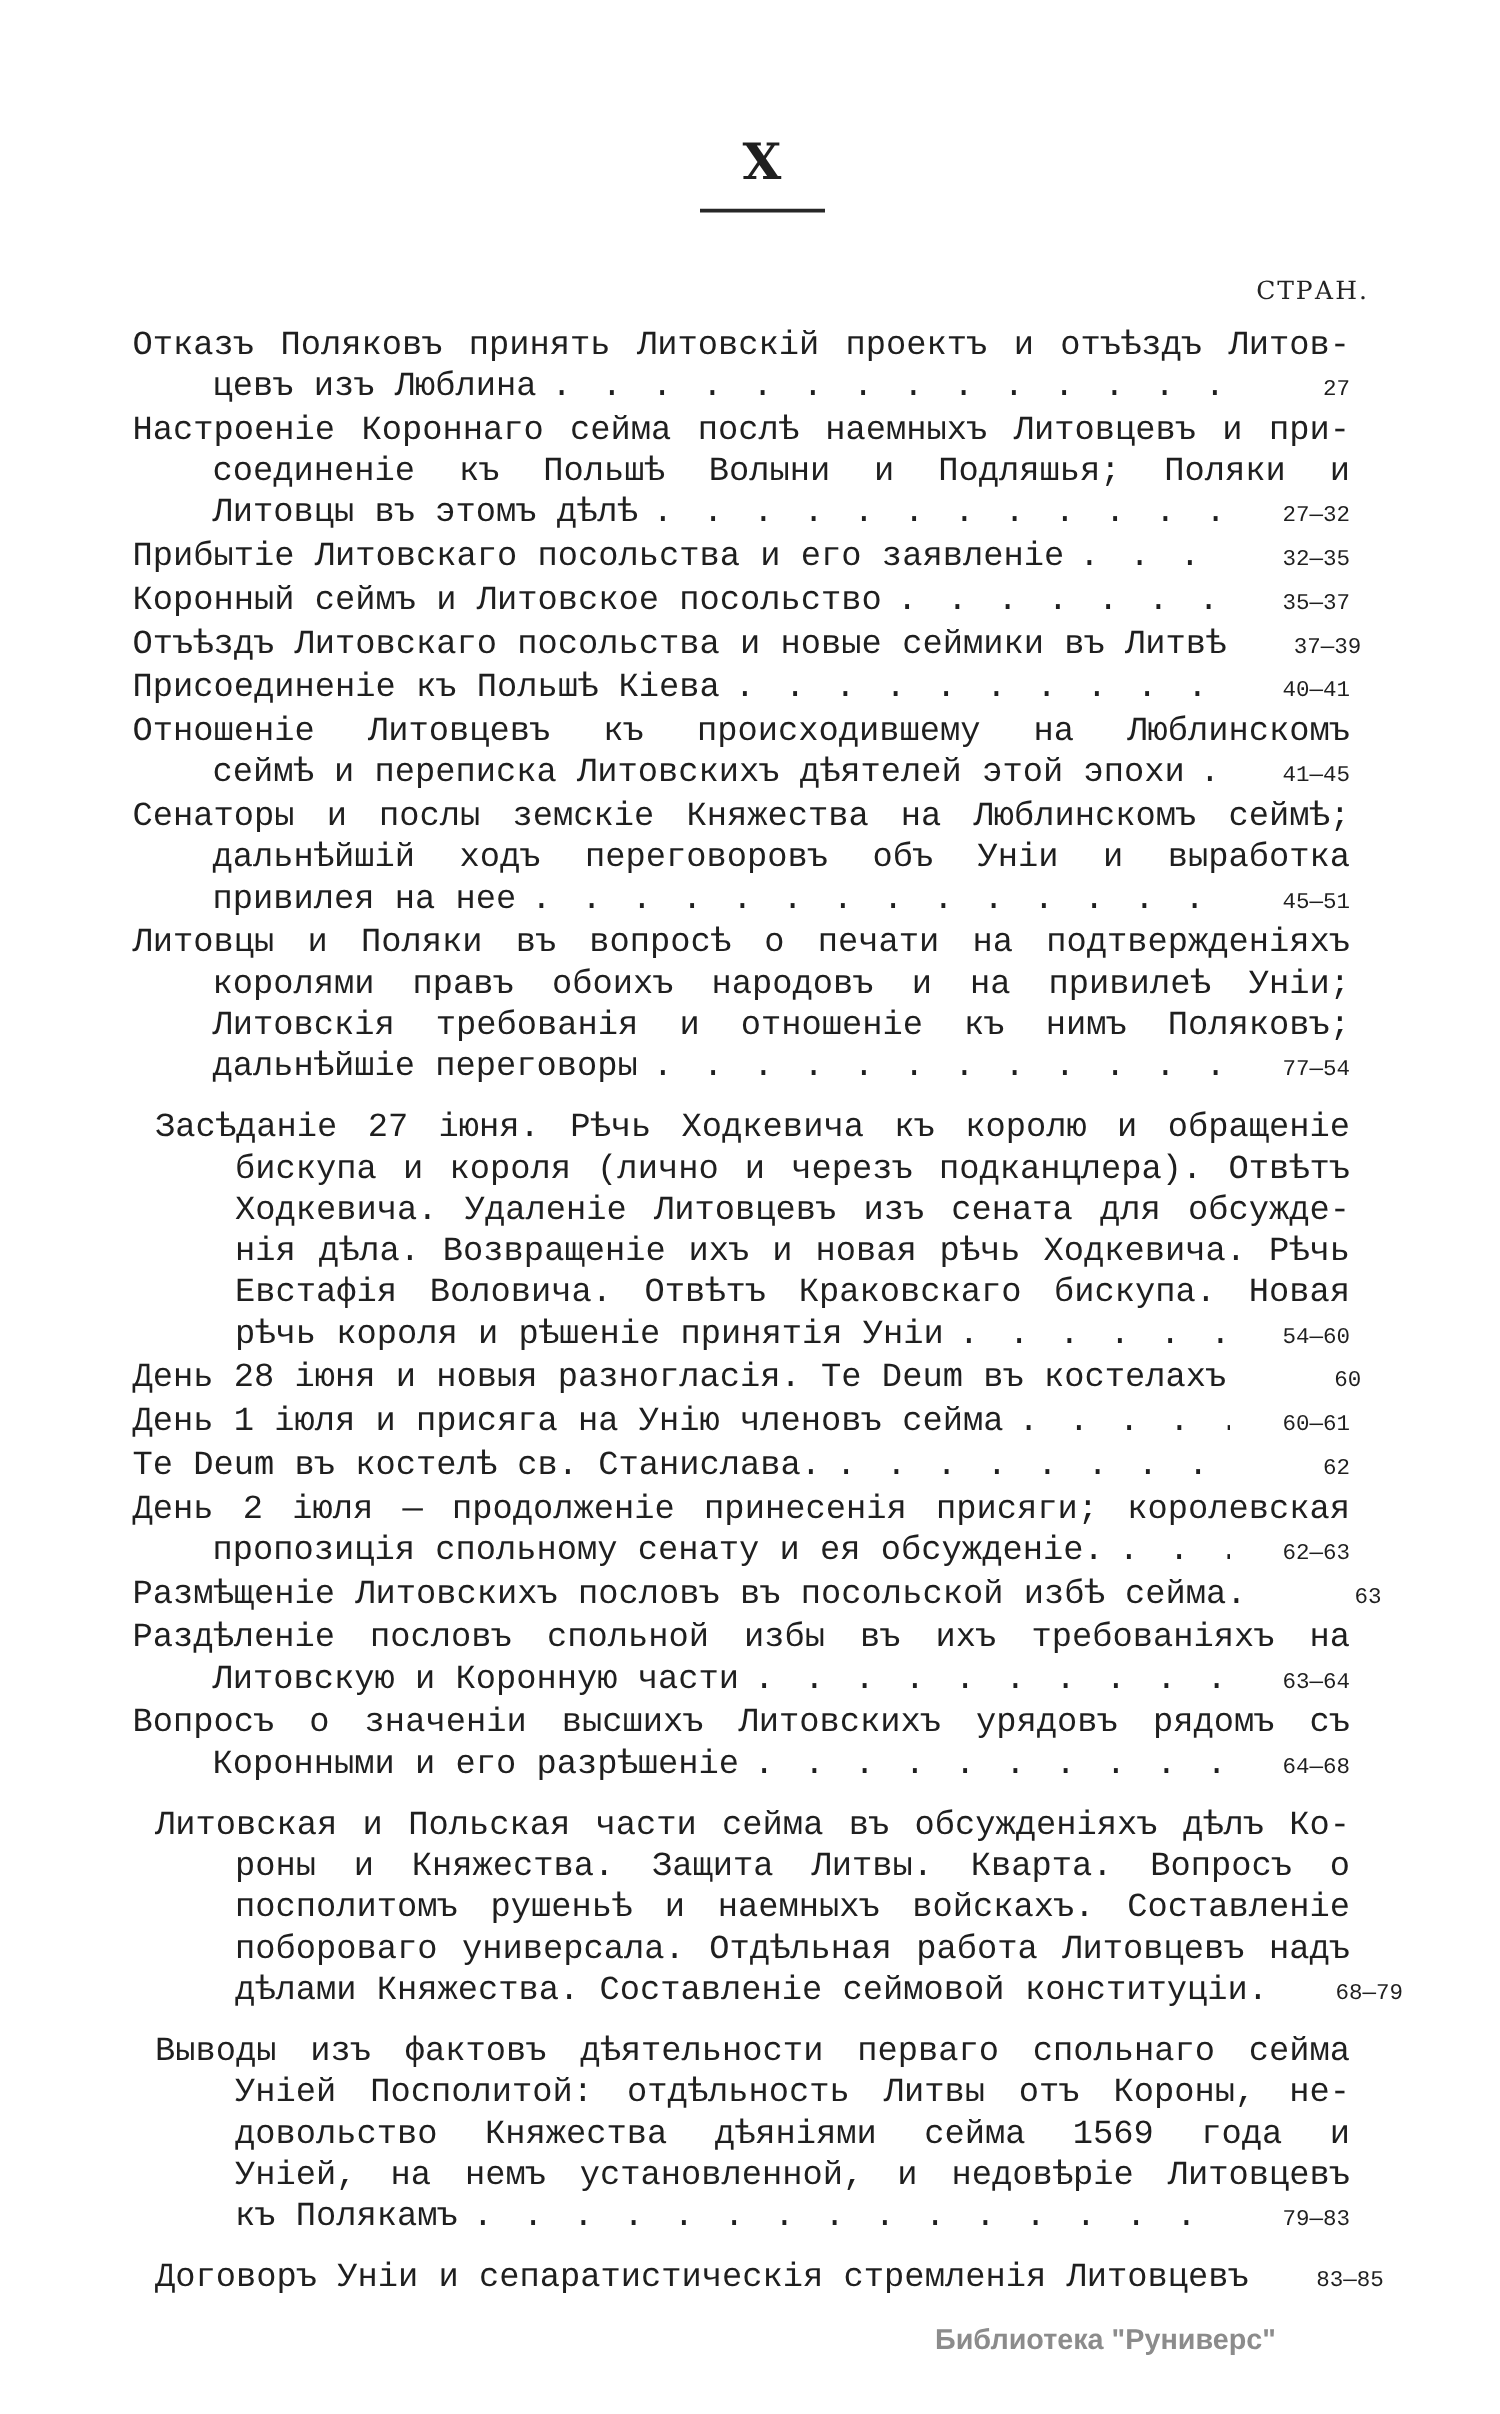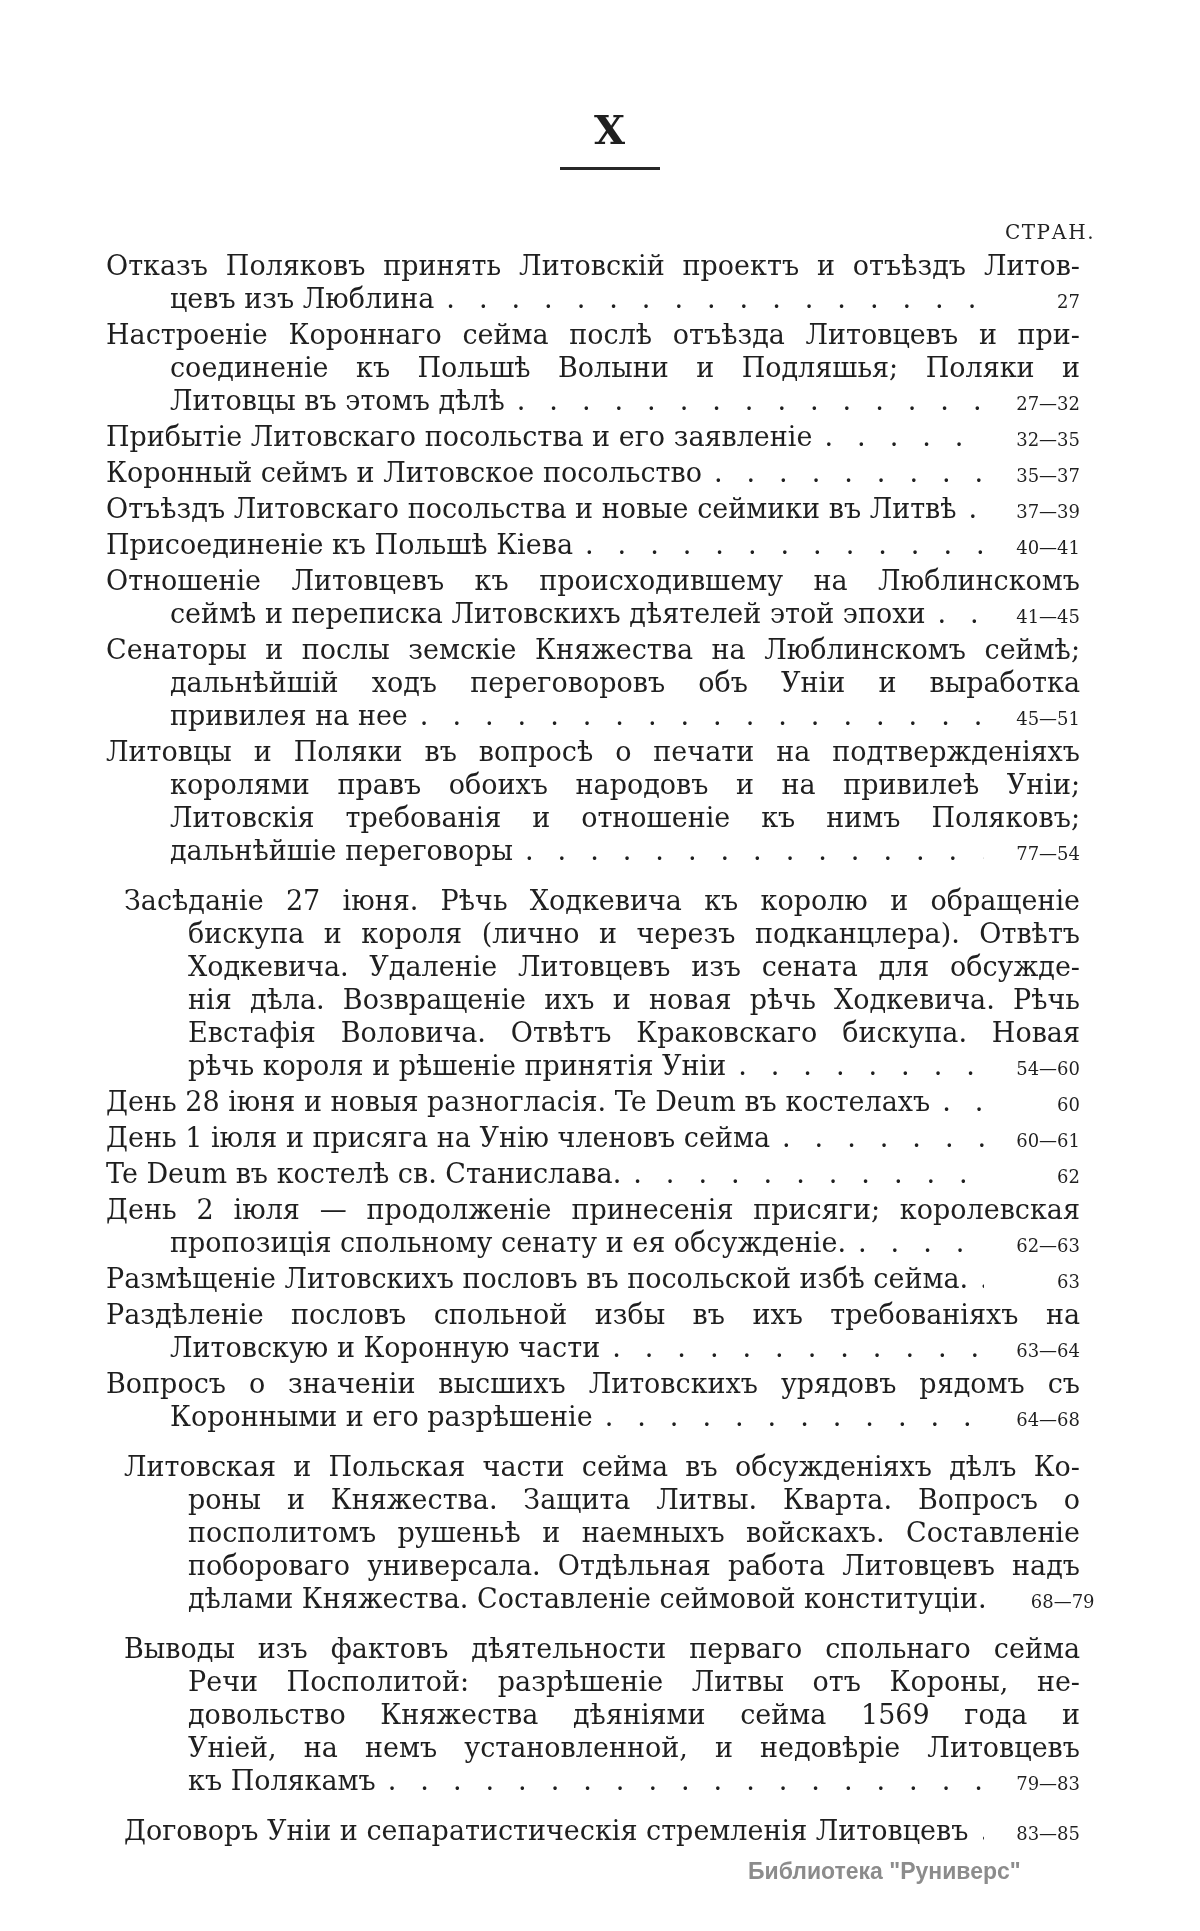--- a/index.html
+++ b/index.html
@@ -36,23 +36,24 @@
   .column-header {
     position: absolute;
     top: 220px;
     right: 105px;
     font-size: 20px;
     letter-spacing: 1.5px;
     color: #242424;
   }
   .toc-list {
     position: absolute;
-    top: 249px;
+    top: 261px;
     left: 106px;
     width: 974px;
+    font-family: Liberation Mono, monospace;
   }
   .toc-entry { margin: 0; }
   .toc-entry.gap { margin-top: 14px; margin-left: 18px; }
   .toc-line {
     font-size: 27px;
     line-height: 33px;
     white-space: nowrap;
   }
   .toc-line.mid {
     white-space: normal;
@@ -103,21 +104,21 @@
   <div class="toc-list">
       <div class="toc-entry">
         <div class="toc-line first mid"><span class="line-text">Отказъ Поляковъ принять Литовскій проектъ и отъѣздъ Литов-</span></div>
         <div class="toc-line cont last">
           <span class="line-text">цевъ изъ Люблина</span>
           <span class="dots">............................................................</span>
           <span class="pagenum">27</span>
         </div>
       </div>
       <div class="toc-entry">
-        <div class="toc-line first mid"><span class="line-text">Настроеніе Короннаго сейма послѣ отъѣзда Литовцевъ и при-</span></div>
+        <div class="toc-line first mid"><span class="line-text">Настроеніе Короннаго сейма послѣ наемныхъ Литовцевъ и при-</span></div>
         <div class="toc-line cont mid"><span class="line-text">соединеніе къ Польшѣ Волыни и Подляшья; Поляки и</span></div>
         <div class="toc-line cont last">
           <span class="line-text">Литовцы въ этомъ дѣлѣ</span>
           <span class="dots">............................................................</span>
           <span class="pagenum">27—32</span>
         </div>
       </div>
       <div class="toc-entry">
         <div class="toc-line first last">
           <span class="line-text">Прибытіе Литовскаго посольства и его заявленіе</span>
@@ -243,21 +244,21 @@
         <div class="toc-line cont mid"><span class="line-text">посполитомъ рушеньѣ и наемныхъ войскахъ. Составленіе</span></div>
         <div class="toc-line cont mid"><span class="line-text">побороваго универсала. Отдѣльная работа Литовцевъ надъ</span></div>
         <div class="toc-line cont last">
           <span class="line-text">дѣлами Княжества. Составленіе сеймовой конституціи.</span>
           <span class="dots">............................................................</span>
           <span class="pagenum">68—79</span>
         </div>
       </div>
       <div class="toc-entry gap">
         <div class="toc-line first mid"><span class="line-text">Выводы изъ фактовъ дѣятельности перваго спольнаго сейма</span></div>
-        <div class="toc-line cont mid"><span class="line-text">Речи Посполитой: разрѣшеніе Литвы отъ Короны, не-</span></div>
+        <div class="toc-line cont mid"><span class="line-text">Уніей Посполитой: отдѣльность Литвы отъ Короны, не-</span></div>
         <div class="toc-line cont mid"><span class="line-text">довольство Княжества дѣяніями сейма 1569 года и</span></div>
         <div class="toc-line cont mid"><span class="line-text">Уніей, на немъ установленной, и недовѣріе Литовцевъ</span></div>
         <div class="toc-line cont last">
           <span class="line-text">къ Полякамъ</span>
           <span class="dots">............................................................</span>
           <span class="pagenum">79—83</span>
         </div>
       </div>
       <div class="toc-entry gap">
         <div class="toc-line first last">

